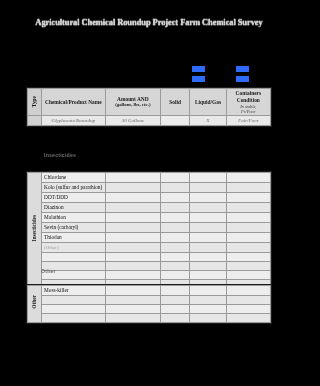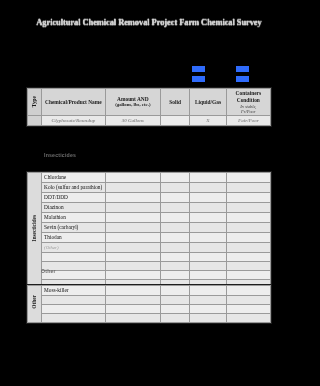--- a/index.html
+++ b/index.html
@@ -170,21 +170,21 @@
     background: #ededed;
   }
   .tbl td.cell.alt { background: #e6e6e6; }
   .tbl td.rowlabel.alt { background: #e6e6e6; }
 </style>
 </head>
 <body>
 
 <div id="page">
 
-  <div class="doc-title">Agricultural Chemical Removal Project Farm Chemical Survey</div>
+  <div class="doc-title">Agricultural Chemical Roundup Project Farm Chemical Survey</div>
 
   <div class="field-marker" id="marker-a">
     <div class="bar top"></div>
     <div class="bar bottom"></div>
   </div>
   <div class="field-marker" id="marker-b">
     <div class="bar top"></div>
     <div class="bar bottom"></div>
   </div>
 

